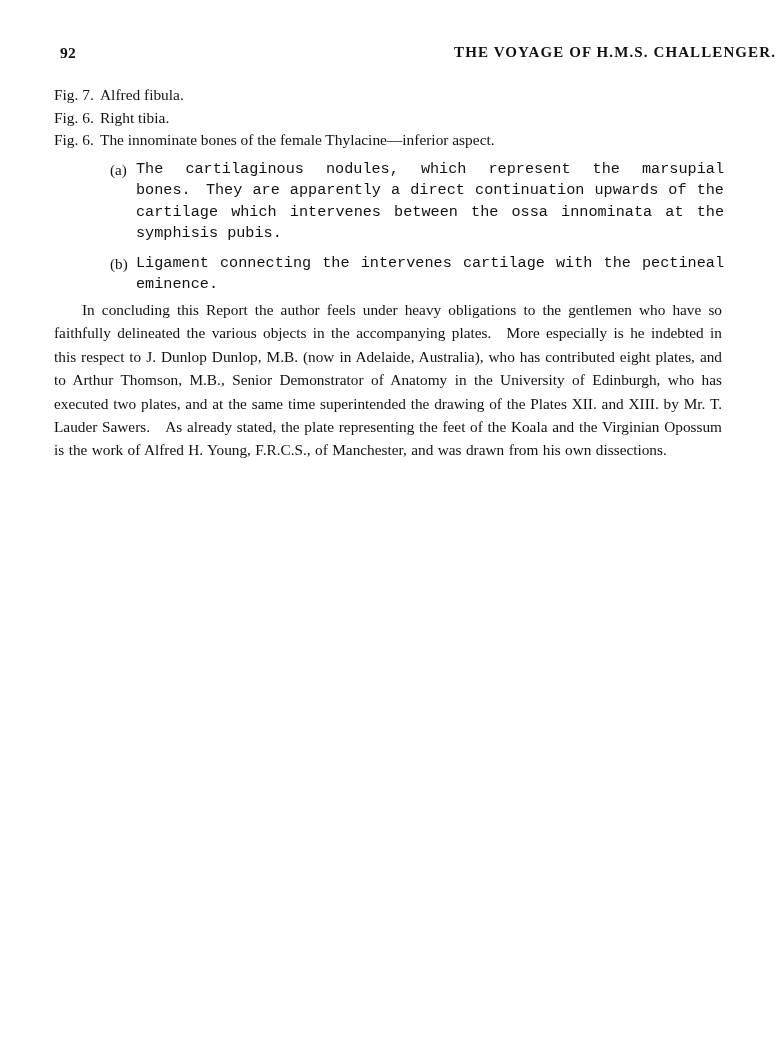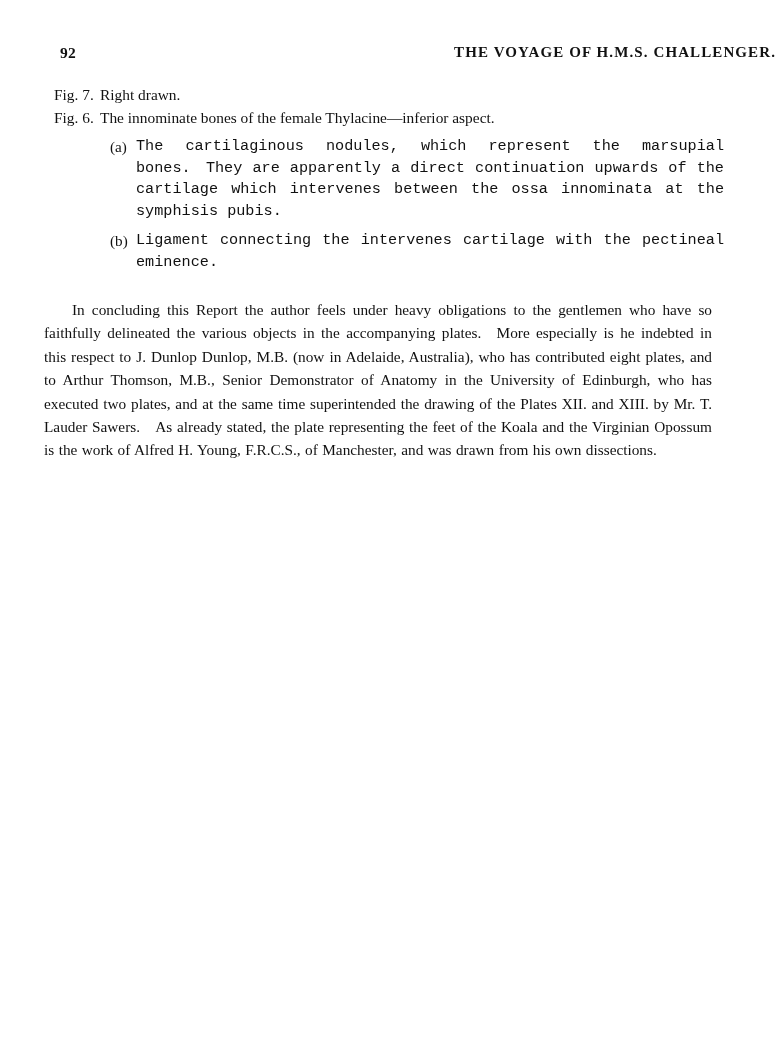--- a/index.html
+++ b/index.html
@@ -83,21 +83,21 @@
     font-family: Liberation Mono, monospace;
   }
   .hang {
     padding-left: 26px;
   }
   .sub-item-b {
     margin-top: 8px;
   }
   .body-para {
     position: absolute;
-    left: 44px;
+    left: 54px;
     top: 298px;
     width: 668px;
     font-size: 15.3px;
     line-height: 23.4px;
     text-align: justify;
     text-indent: 28px;
     word-spacing: 0.6px;
   }
 </style>
 </head>
@@ -107,23 +107,26 @@
 
   <div class="header-row">
     <div class="folio">92</div>
     <div class="running-head">THE VOYAGE OF H.M.S. CHALLENGER.</div>
   </div>
 
   <div class="fig-list">
 
 
     <div class="fig-line">
-      <span class="fig-label">Fig. 7.</span><span>Right drawn.</span>
+      <span class="fig-label">Fig. 7.</span><span>Alfred fibula.</span>
     </div>
 
+    <div class="fig-line">
+      <span class="fig-label">Fig. 6.</span><span>Right tibia.</span>
+    </div>
 
     <div class="fig-line">
       <span class="fig-label">Fig. 6.</span><span>The innominate bones of the female Thylacine—inferior aspect.</span>
     </div>
 
     <div class="sub-item">
       <span class="marker">(a)</span>
       <span class="sub-body hang">The cartilaginous nodules, which represent the marsupial bones. They are apparently a direct continuation upwards of the cartilage which intervenes between the ossa innominata at the symphisis pubis.</span>
     </div>
 

